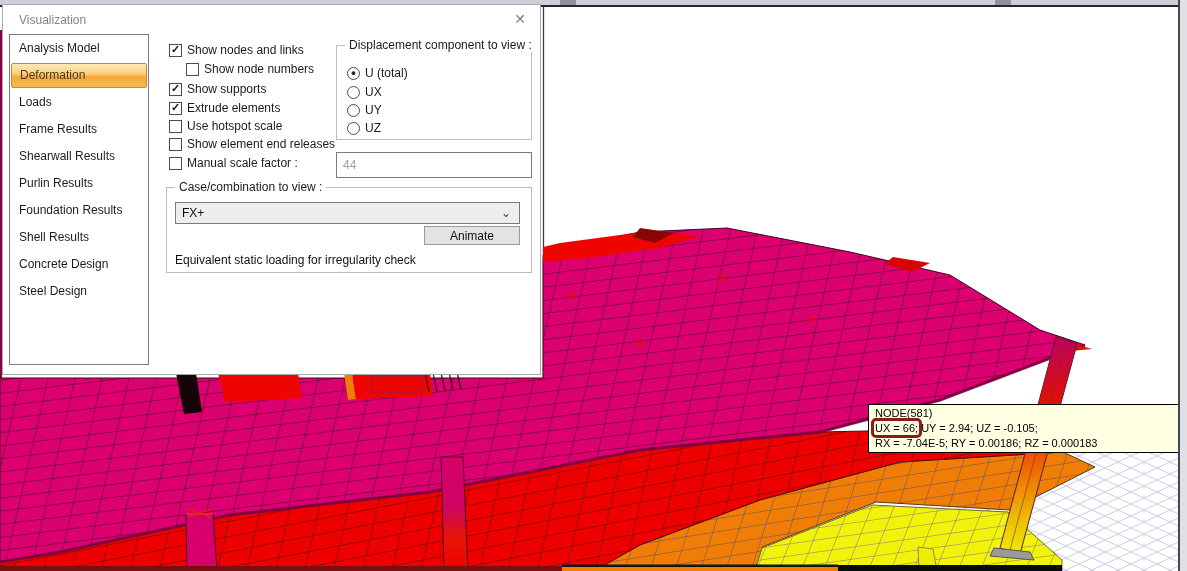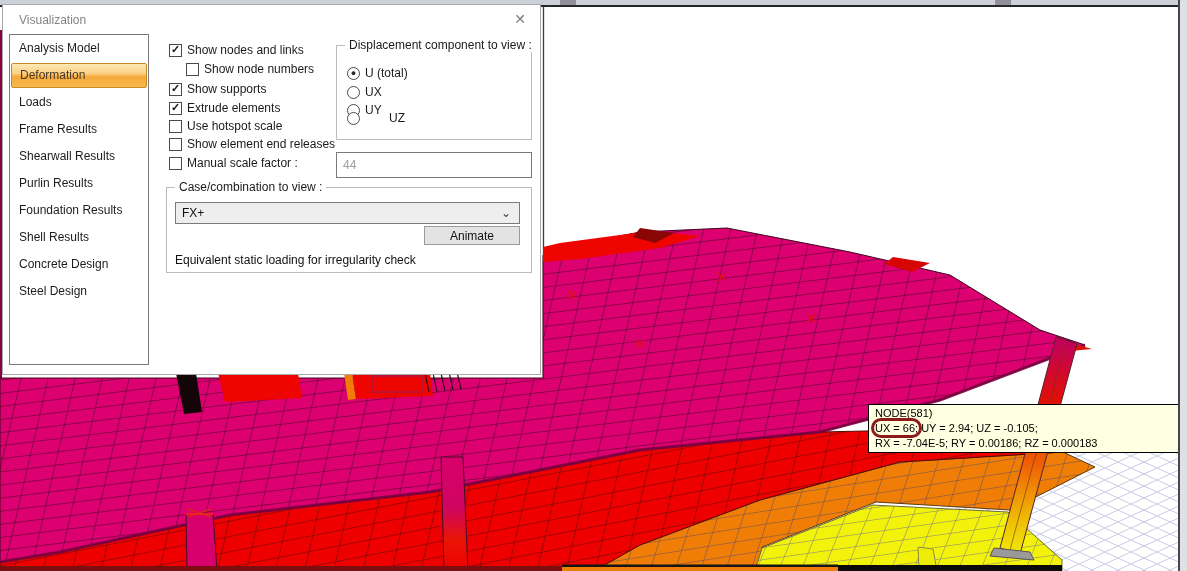--- a/index.html
+++ b/index.html
@@ -15,21 +15,21 @@
   .right-border-line{position:absolute;left:1178px;top:0;width:2px;height:571px;background:#46464e;z-index:6;}
   .right-border-fill{position:absolute;left:1180px;top:0;width:7px;height:571px;background:#dfe0e4;z-index:6;}
   
   .scene{position:absolute;left:0;top:0;width:1187px;height:571px;z-index:1;}
   
   .tooltip{
     position:absolute;left:868px;top:404px;width:307px;height:46px;z-index:5;
     background:#ffffe1;border:1px solid #000;
     font-size:11px;line-height:15px;color:#000;padding:1px 6px 0 6px;white-space:nowrap;
   }
-  .tooltip .hl{outline:3px solid #8b1a1a;outline-offset:1px;border-radius:6px;}
+  .tooltip .hl{outline:3px solid #8b1a1a;outline-offset:1px;border-radius:1px;}
   
   .dialog{
     position:absolute;left:2px;top:4px;width:539px;height:371px;z-index:10;
     background:#ffffff;border:1px solid #a9a9ad;box-sizing:border-box;
   }
   .dlg-title{position:absolute;left:16px;top:8px;font-size:12px;color:#848488;}
   .dlg-close{position:absolute;right:14px;top:6px;font-size:14px;color:#7d7d81;cursor:default;}
   .listbox{
     position:absolute;left:6px;top:29px;width:140px;height:331px;
     background:#fff;border:1px solid #7a7a7e;box-sizing:border-box;padding-top:0;
@@ -276,21 +276,21 @@
           <span class="rd-dot"></span>
         </span>
       <span class="rd-label">UX</span>
     </div>
     <div class="rd-row" style="top:56px;">
       <span class="rd-circle">
           <span class="rd-dot"></span>
         </span>
       <span class="rd-label">UY</span>
     </div>
-    <div class="rd-row" style="top:64px;gap:24px;">
+    <div class="rd-row" style="top:74px;">
       <span class="rd-circle">
           <span class="rd-dot"></span>
         </span>
       <span class="rd-label">UZ</span>
     </div>
   </div>
 
   <input class="scale-input" readonly="" value="44" style="">
 
   <div class="groupbox" style="left:163px;top:182px;width:366px;height:86px;">

